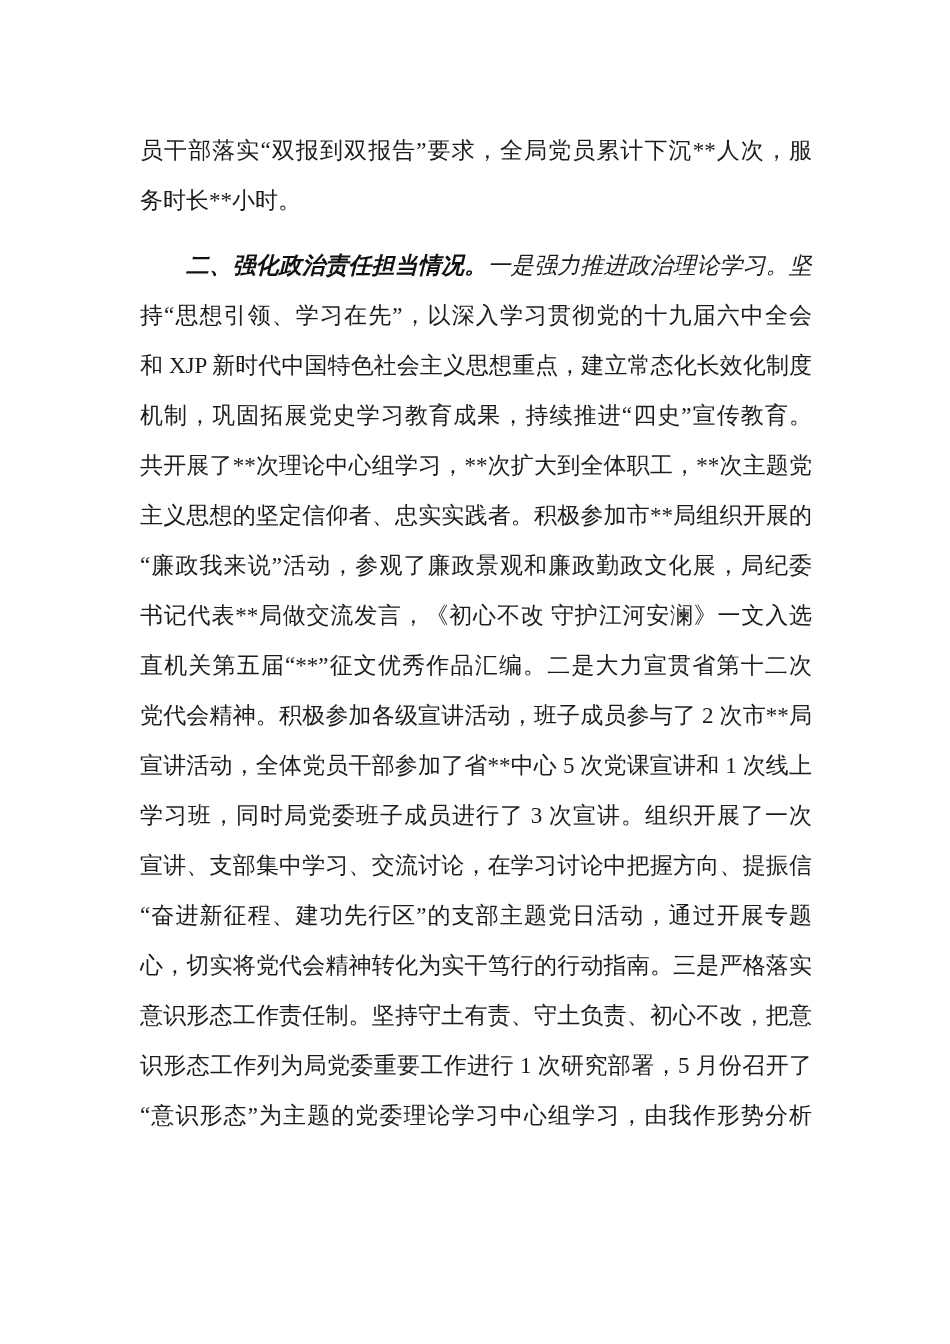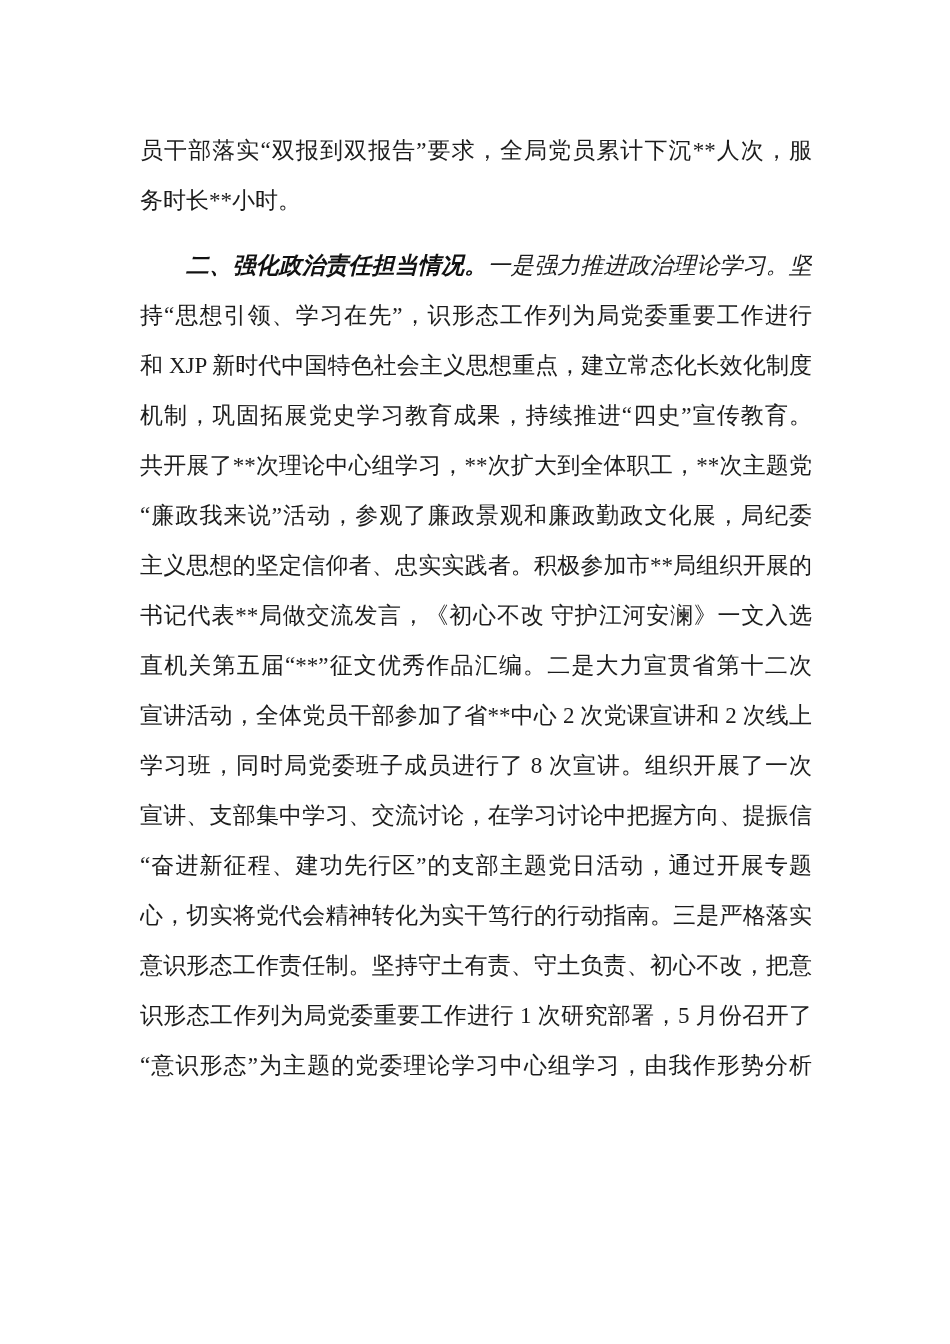--- a/index.html
+++ b/index.html
@@ -57,30 +57,31 @@
 <body>
 
 <div class="page">
   <div class="content" style="color: rgb(28, 28, 28);">
       <div class="paragraph">
         <div class="line fill"><span class="seg">员干部落实“双报到双报告”要求，全局党员累计下沉**人次，服</span></div>
         <div class="line"><span class="seg">务时长**小时。</span></div>
       </div>
       <div class="paragraph space-before">
         <div class="line fill indent"><span class="seg seg-bold">二、强化政治责任担当情况。</span><span class="seg">一是强力推进政治理论学习。坚</span></div>
-        <div class="line fill"><span class="seg">持“思想引领、学习在先”，识形态工作列为局党委重要工作进行</span></div>
+        <div class="line fill"><span class="seg">持“思想引领、学习在先”，以深入学习贯彻党的十九届六中全会</span></div>
         <div class="line fill"><span class="seg">和 XJP 新时代中国特色社会主义思想重点，建立常态化长效化制度</span></div>
         <div class="line fill"><span class="seg">机制，巩固拓展党史学习教育成果，持续推进“四史”宣传教育。</span></div>
         <div class="line fill"><span class="seg">共开展了**次理论中心组学习，**次扩大到全体职工，**次主题党</span></div>
+        <div class="line fill"><span class="seg">主义思想的坚定信仰者、忠实实践者。积极参加市**局组织开展的</span></div>
         <div class="line fill"><span class="seg">“廉政我来说”活动，参观了廉政景观和廉政勤政文化展，局纪委</span></div>
-        <div class="line fill"><span class="seg">主义思想的坚定信仰者、忠实实践者。积极参加市**局组织开展的</span></div>
         <div class="line fill"><span class="seg">书记代表**局做交流发言，《初心不改 守护江河安澜》一文入选**</span></div>
         <div class="line fill"><span class="seg">直机关第五届“**”征文优秀作品汇编。二是大力宣贯省第十二次</span></div>
-        <div class="line fill"><span class="seg">宣讲活动，全体党员干部参加了省**中心 2 次党课宣讲和 2 次线上</span></div>
-        <div class="line fill"><span class="seg">学习班，同时局党委班子成员进行了 8 次宣讲。组织开展了一次</span></div>
+        <div class="line fill"><span class="seg">党代会精神。积极参加各级宣讲活动，班子成员参与了 2 次市**局</span></div>
+        <div class="line fill"><span class="seg">宣讲活动，全体党员干部参加了省**中心 5 次党课宣讲和 1 次线上</span></div>
+        <div class="line fill"><span class="seg">学习班，同时局党委班子成员进行了 3 次宣讲。组织开展了一次</span></div>
         <div class="line fill"><span class="seg">宣讲、支部集中学习、交流讨论，在学习讨论中把握方向、提振信</span></div>
         <div class="line fill"><span class="seg">“奋进新征程、建功先行区”的支部主题党日活动，通过开展专题</span></div>
         <div class="line fill"><span class="seg">心，切实将党代会精神转化为实干笃行的行动指南。三是严格落实</span></div>
         <div class="line fill"><span class="seg">意识形态工作责任制。坚持守土有责、守土负责、初心不改，把意</span></div>
         <div class="line fill"><span class="seg">识形态工作列为局党委重要工作进行 1 次研究部署，5 月份召开了以</span></div>
         <div class="line fill"><span class="seg">“意识形态”为主题的党委理论学习中心组学习，由我作形势分析</span></div>
       </div>
     </div>
 </div>
 

